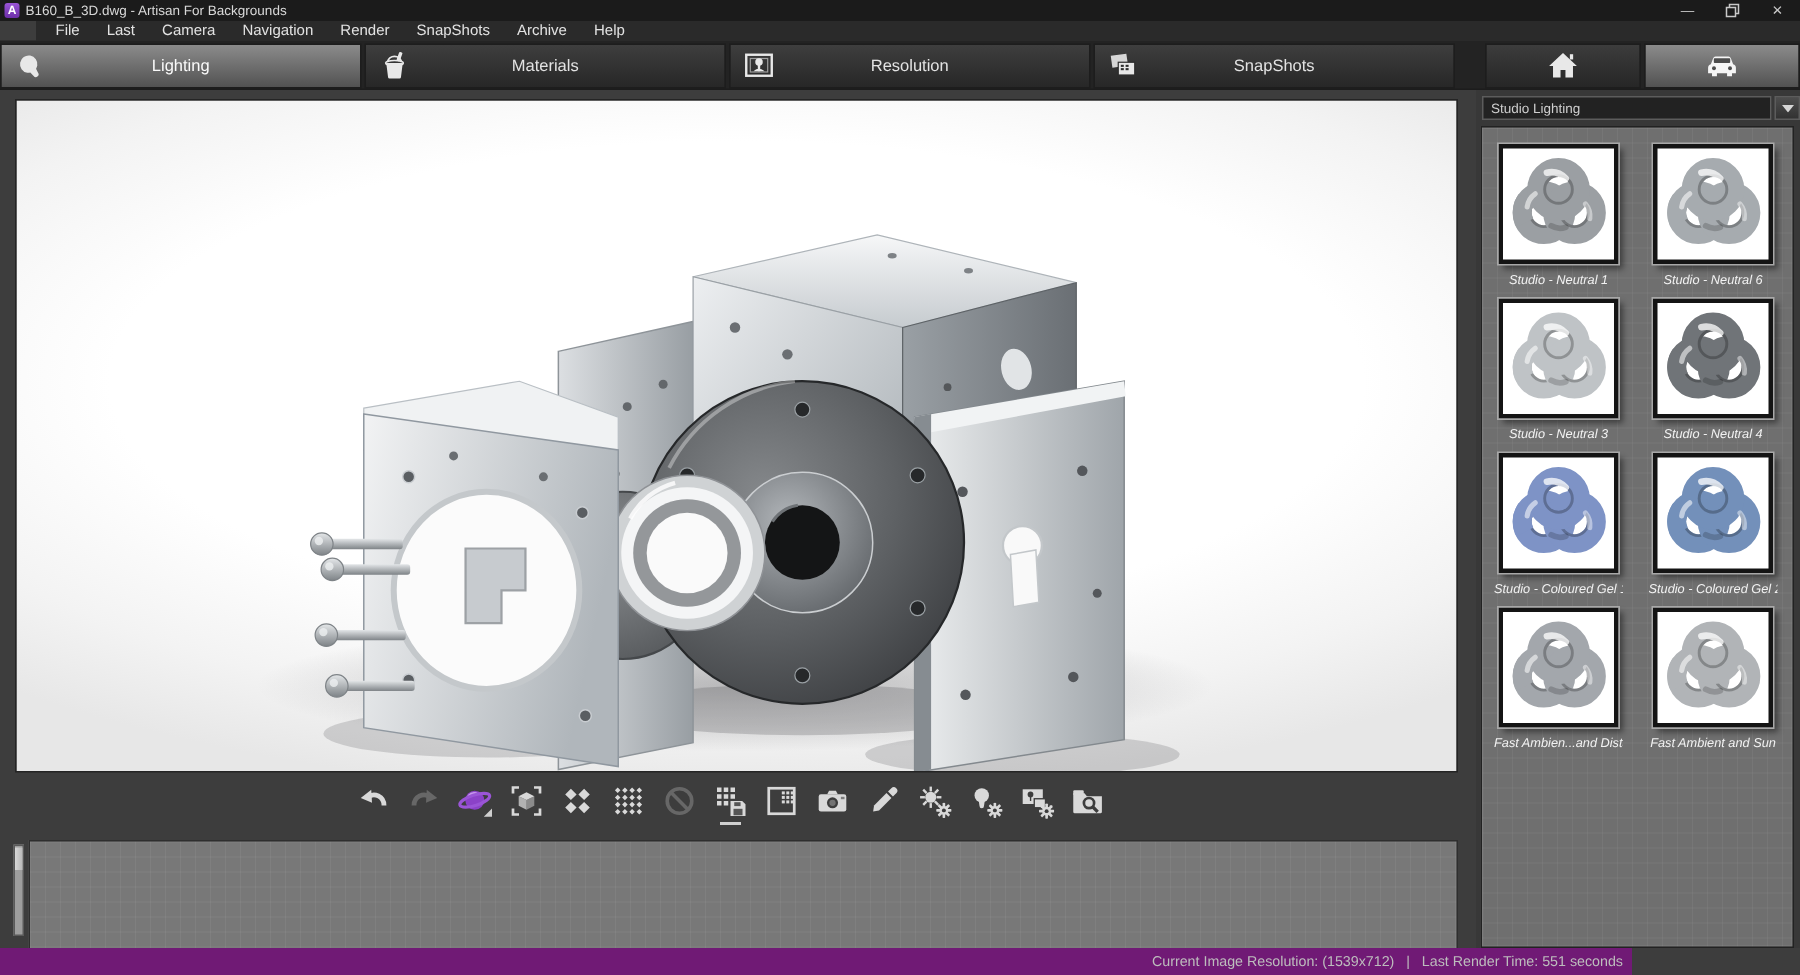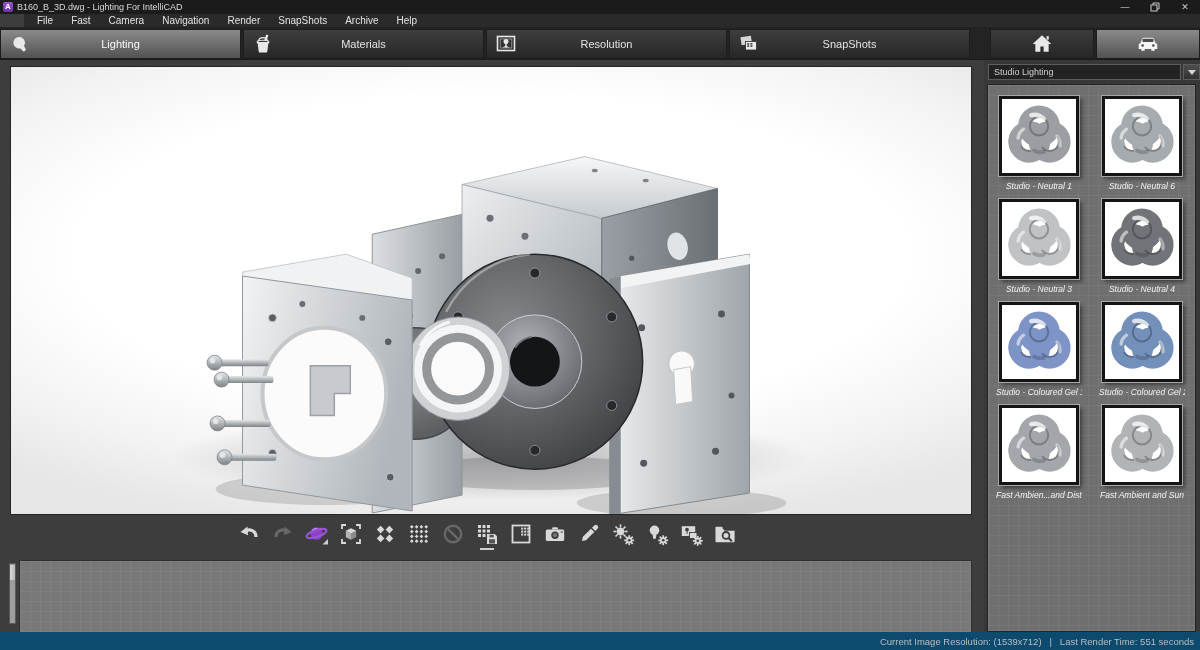--- a/index.html
+++ b/index.html
@@ -66,21 +66,21 @@
     background-size:10px 10px;
     border:1px solid #222222;box-shadow:inset 0 0 0 1px rgba(255,255,255,0.05);box-sizing:border-box;
     overflow:hidden;}
   .preset-grid{display:grid;grid-template-columns:86px 86px;column-gap:17px;padding:11px 0 0 8px;font-style:italic;}
   .preset{width:86px;margin-bottom:8px;text-align:center;}
   .thumb{width:74px;height:74px;margin:0 auto;background:#ffffff;border:3px solid #141414;outline:1px solid #a8a8a8;
     box-shadow:3px 3px 4px rgba(0,0,0,0.45);display:flex;align-items:center;justify-content:center;}
   .thumb svg{width:68px;height:68px;}
   .preset-label{font-size:8.5px;color:#f2f2f2;margin-top:5px;white-space:nowrap;overflow:hidden;}
   
-  .statusbar{position:absolute;left:0;top:572px;width:1200px;height:18px;background:#0c4a6e;
+  .statusbar{position:absolute;left:0;top:572px;width:1088px;height:18px;background:#701a75;
     display:flex;align-items:center;justify-content:flex-end;padding-right:6px;box-sizing:border-box;text-align:center;}
   .statusbar span{font-size:9.5px;color:#bdbdbd;white-space:pre;}
 </style>
 </head>
 <body>
 
 <svg width="0" height="0" style="position:absolute" aria-hidden="true">
   <defs>
     <symbol id="sym-gear" viewBox="0 0 12 12">
       <g fill="currentColor">
@@ -105,36 +105,36 @@
         <path d="M13.5 37 a13 13 0 0 1 5.5-9" stroke="rgba(255,255,255,0.55)" stroke-width="3.5" stroke-linecap="round"></path>
         <path d="M53.5 35 a13 13 0 0 1 3 10" stroke="rgba(255,255,255,0.45)" stroke-width="3.5" stroke-linecap="round"></path>
         <path d="M30 50 a12 12 0 0 0 10 1" stroke="rgba(0,0,0,0.18)" stroke-width="4" stroke-linecap="round"></path>
       </g>
     </symbol>
   </defs>
 </svg>
 
 <div class="titlebar">
   <div class="app-icon">A</div>
-  <div class="title-text">B160_B_3D.dwg - Lighting For IntelliCAD</div>
+  <div class="title-text">B160_B_3D.dwg - Artisan For Backgrounds</div>
   <div class="win-controls">
     <div class="win-btn">—</div>
     <div class="win-btn">
       <svg width="10" height="10" viewBox="0 0 10 10">
         <rect x="1" y="3" width="6" height="6" fill="none" stroke="#c9c9c9"></rect>
         <path d="M3 3 V1 h6 v6 h-2" fill="none" stroke="#c9c9c9"></path>
       </svg>
     </div>
     <div class="win-btn">✕</div>
   </div>
 </div>
 
 <div class="menubar">
   <div class="menu-item">File</div>
-  <div class="menu-item">Fast</div>
+  <div class="menu-item">Last</div>
   <div class="menu-item">Camera</div>
   <div class="menu-item">Navigation</div>
   <div class="menu-item">Render</div>
   <div class="menu-item">SnapShots</div>
   <div class="menu-item">Archive</div>
   <div class="menu-item">Help</div>
 </div>
 
 <div class="ribbon">
   <div class="tab selected">

